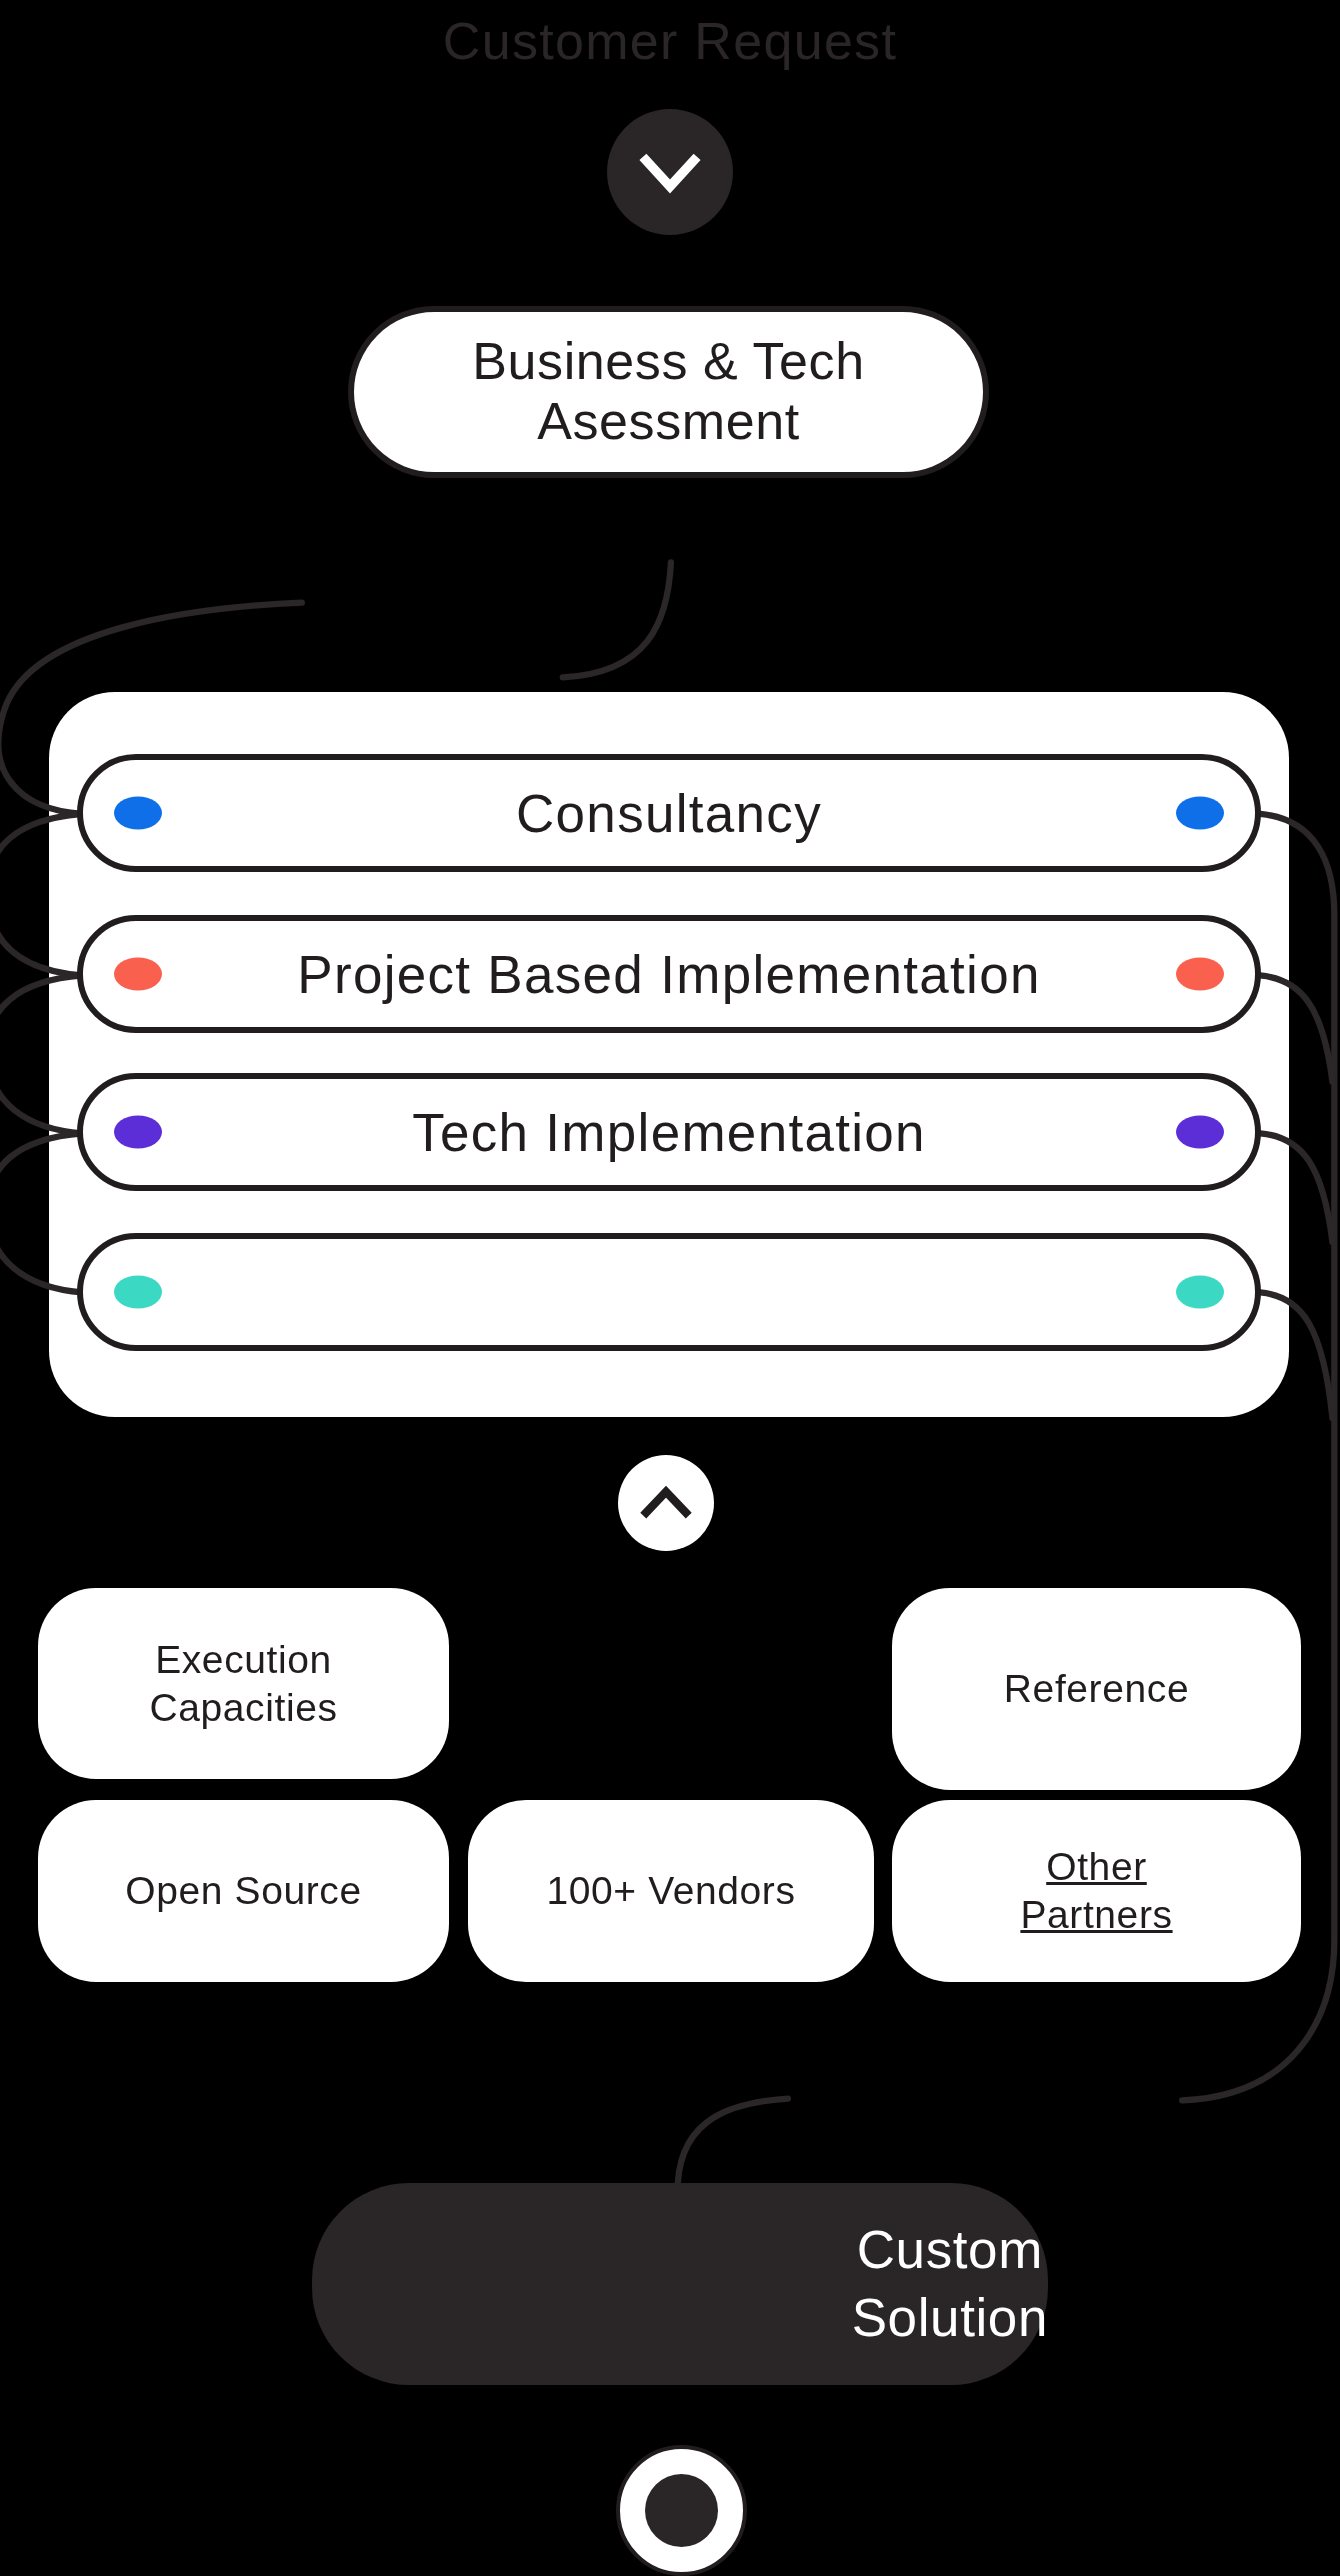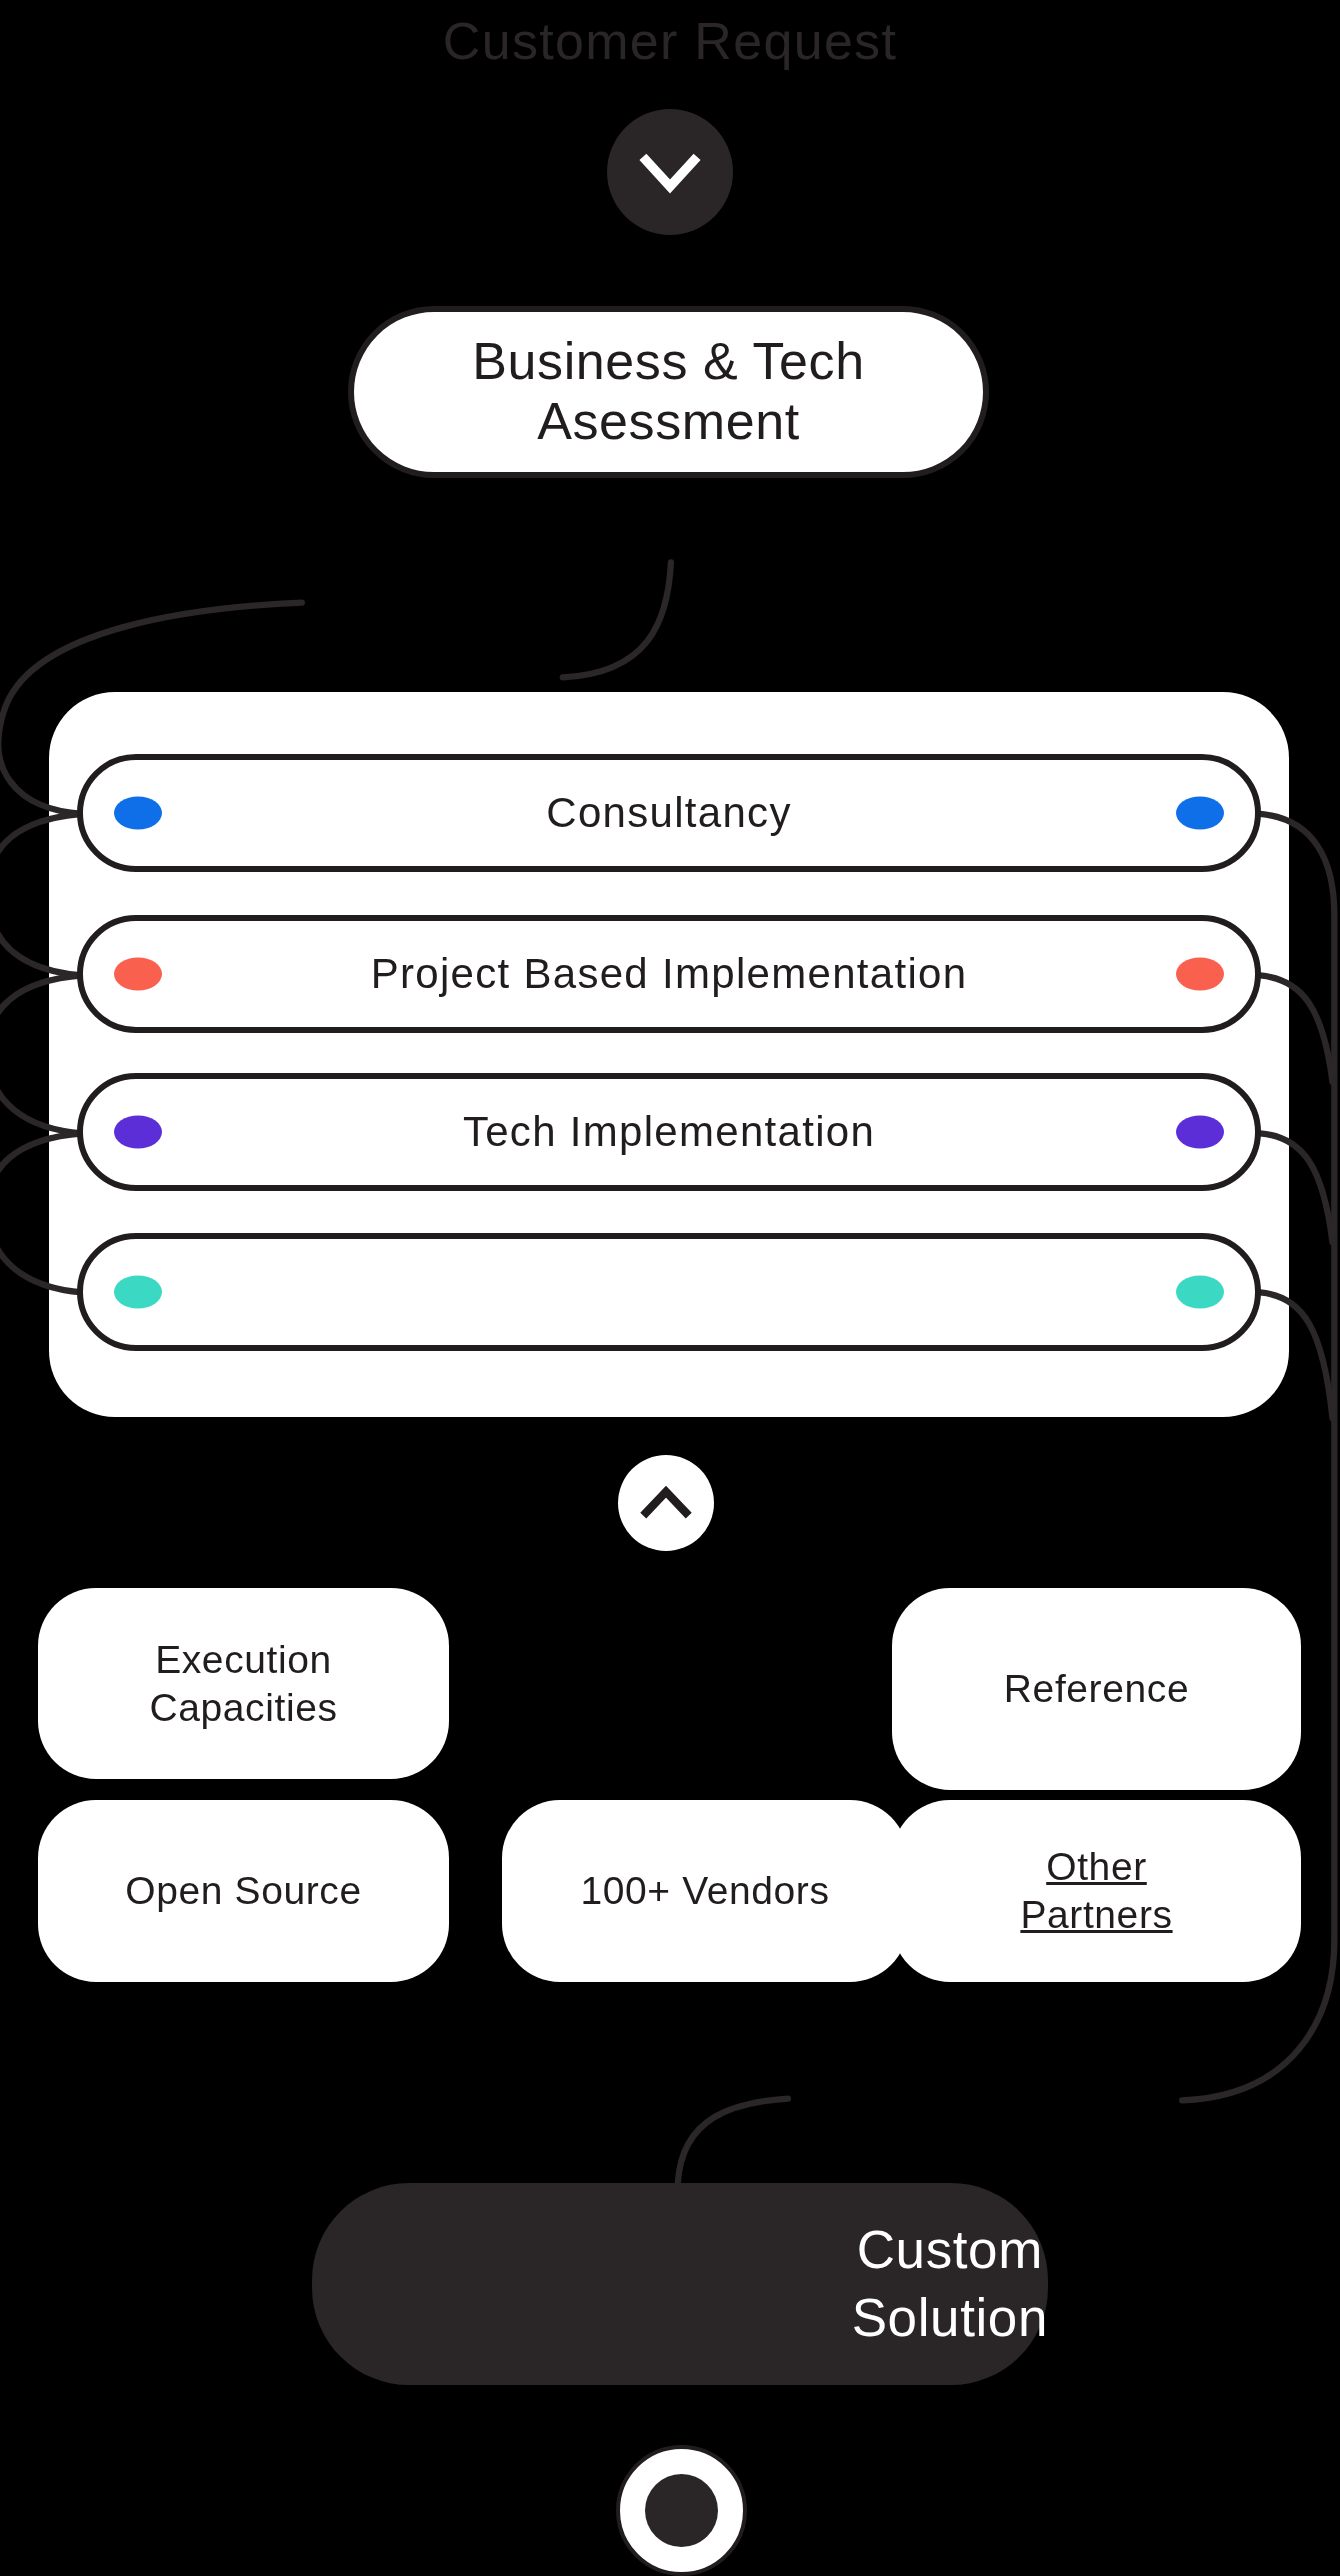--- a/index.html
+++ b/index.html
@@ -21,21 +21,21 @@
   .assess-pill{left:348px;top:306px;width:641px;height:172px;background:#ffffff;
     border:6.3px solid #211d1e;border-radius:104px;
     font-size:52px;font-weight:500;color:#211d1e;line-height:1.15;letter-spacing:0.6px;}
 
   
   .services-box{left:49px;top:692px;width:1240px;height:725px;background:#ffffff;border-radius:66px;}
 
   
   .service-pill{left:77px;width:1184px;height:118px;background:#ffffff;
     border:6.3px solid #211d1e;border-radius:628px;
-    font-size:42px;font-weight:500;color:#211d1e;letter-spacing:1.3px;}
+    font-size:53px;font-weight:500;color:#211d1e;letter-spacing:1.3px;}
   .service-pill .dot{position:absolute;top:50%;transform:translateY(-50%);
     width:48px;height:33px;border-radius:50%;}
   .dot-left{left:31px;}
   .dot-right{right:31px;}
 
   
   .factor-pill{background:#ffffff;border-radius:58px;
     font-size:39px;font-weight:500;color:#211d1e;line-height:1.22;letter-spacing:0.6px;}
 
   
@@ -117,21 +117,21 @@
   <div class="abs center-txt factor-pill z3" style="left:38px;  top:1588px;width:411px;height:191px;">
     <span>Execution
 Capacities</span>
   </div>
   <div class="abs center-txt factor-pill z3" style="left:892px;top:1588px;width:409px;height:202px;">
     <span>Reference</span>
   </div>
   <div class="abs center-txt factor-pill z3" style="left:38px;  top:1800px;width:411px;height:182px;">
     <span>Open Source</span>
   </div>
-  <div class="abs center-txt factor-pill z3" style="left:468px; top:1800px;width:406px;height:182px;margin-left:34px;">
+  <div class="abs center-txt factor-pill z3" style="left:468px; top:1800px;width:406px;height:182px;">
     <span>100+ Vendors</span>
   </div>
   <div class="abs center-txt factor-pill z3" style="left:892px;top:1800px;width:409px;height:182px;text-decoration:underline;">
     <span>Other
 Partners</span>
   </div>
 
   <div class="abs center-txt solution-pill z3">
     <span>Custom
 Solution</span>

